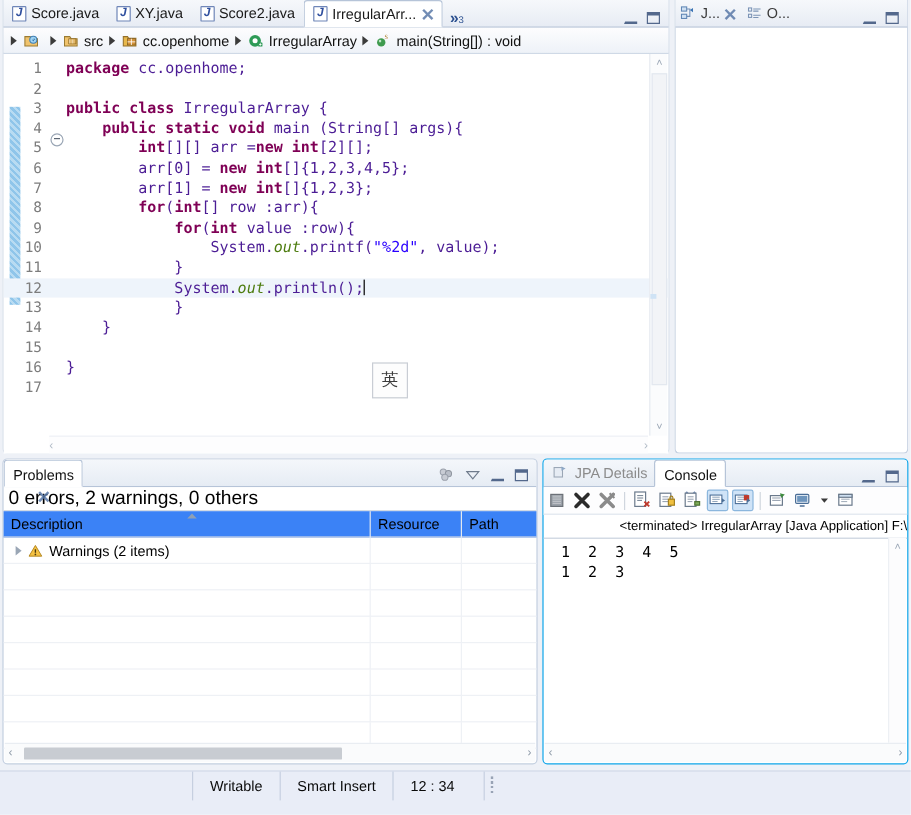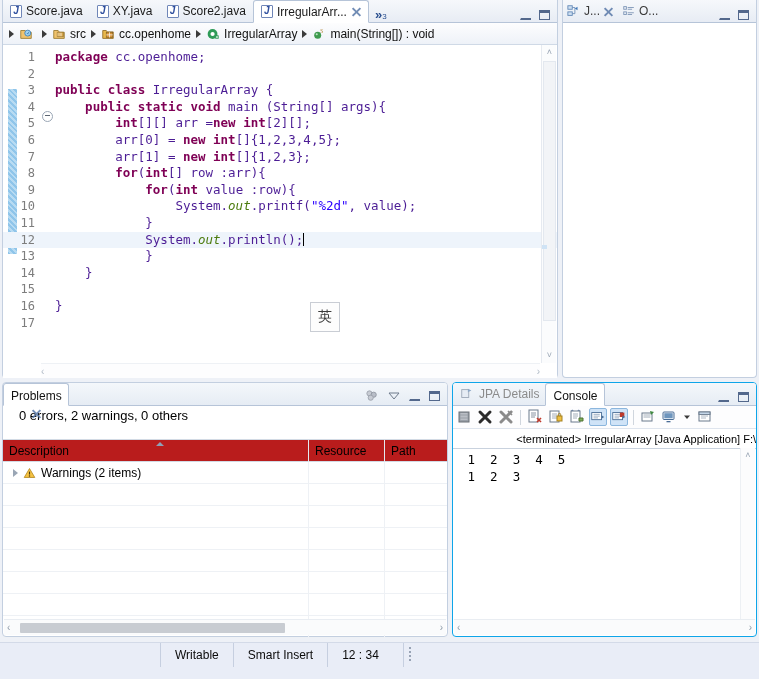--- a/index.html
+++ b/index.html
@@ -243,27 +243,27 @@
     height: 23px; display: flex; align-items: center; gap: 5px;
     padding: 0 6px 0 7px; font-size: 12px; color: #111;
   }
   .vtab.active {
     background: #ffffff;
     border: 1px solid #b6c4d8; border-bottom-color: #fff;
     border-radius: 3px 3px 0 0; margin-bottom: -1px; flex-direction: column;
   }
   .view-ctrl { margin-left: auto; display: flex; align-items: center; gap: 9px; padding: 0 7px 3px 0;}
   .summary {
-    height: 34px; line-height: 20px; font-size: 13px; padding-left: 16px;
+    height: 20px; line-height: 20px; font-size: 16px; padding-left: 4px;
     border-bottom: 1px solid #d2dae4; color: #000;
   }
   .thead {
     height: 22px; display: flex; align-items: center;
     border-bottom: 1px solid #d2dae4;
-    background: #b91c1c; font-size: 12px;
+    background: #3b82f6; font-size: 12px;
   }
   .th { height: 22px; line-height: 22px; padding-left: 6px; position: relative; border-right: 1px solid #e3e8ef;}
   .th .sortc {
     position: absolute; left: 50%; top: 2px;
     width: 0; height: 0; border-left: 4px solid transparent;
     border-right: 4px solid transparent; border-bottom: 4px solid #8fa0b6;
   }
   .trow {
     height: 22px; display: flex; align-items: center;
     border-bottom: 1px solid #eef1f5; font-size: 12px;

